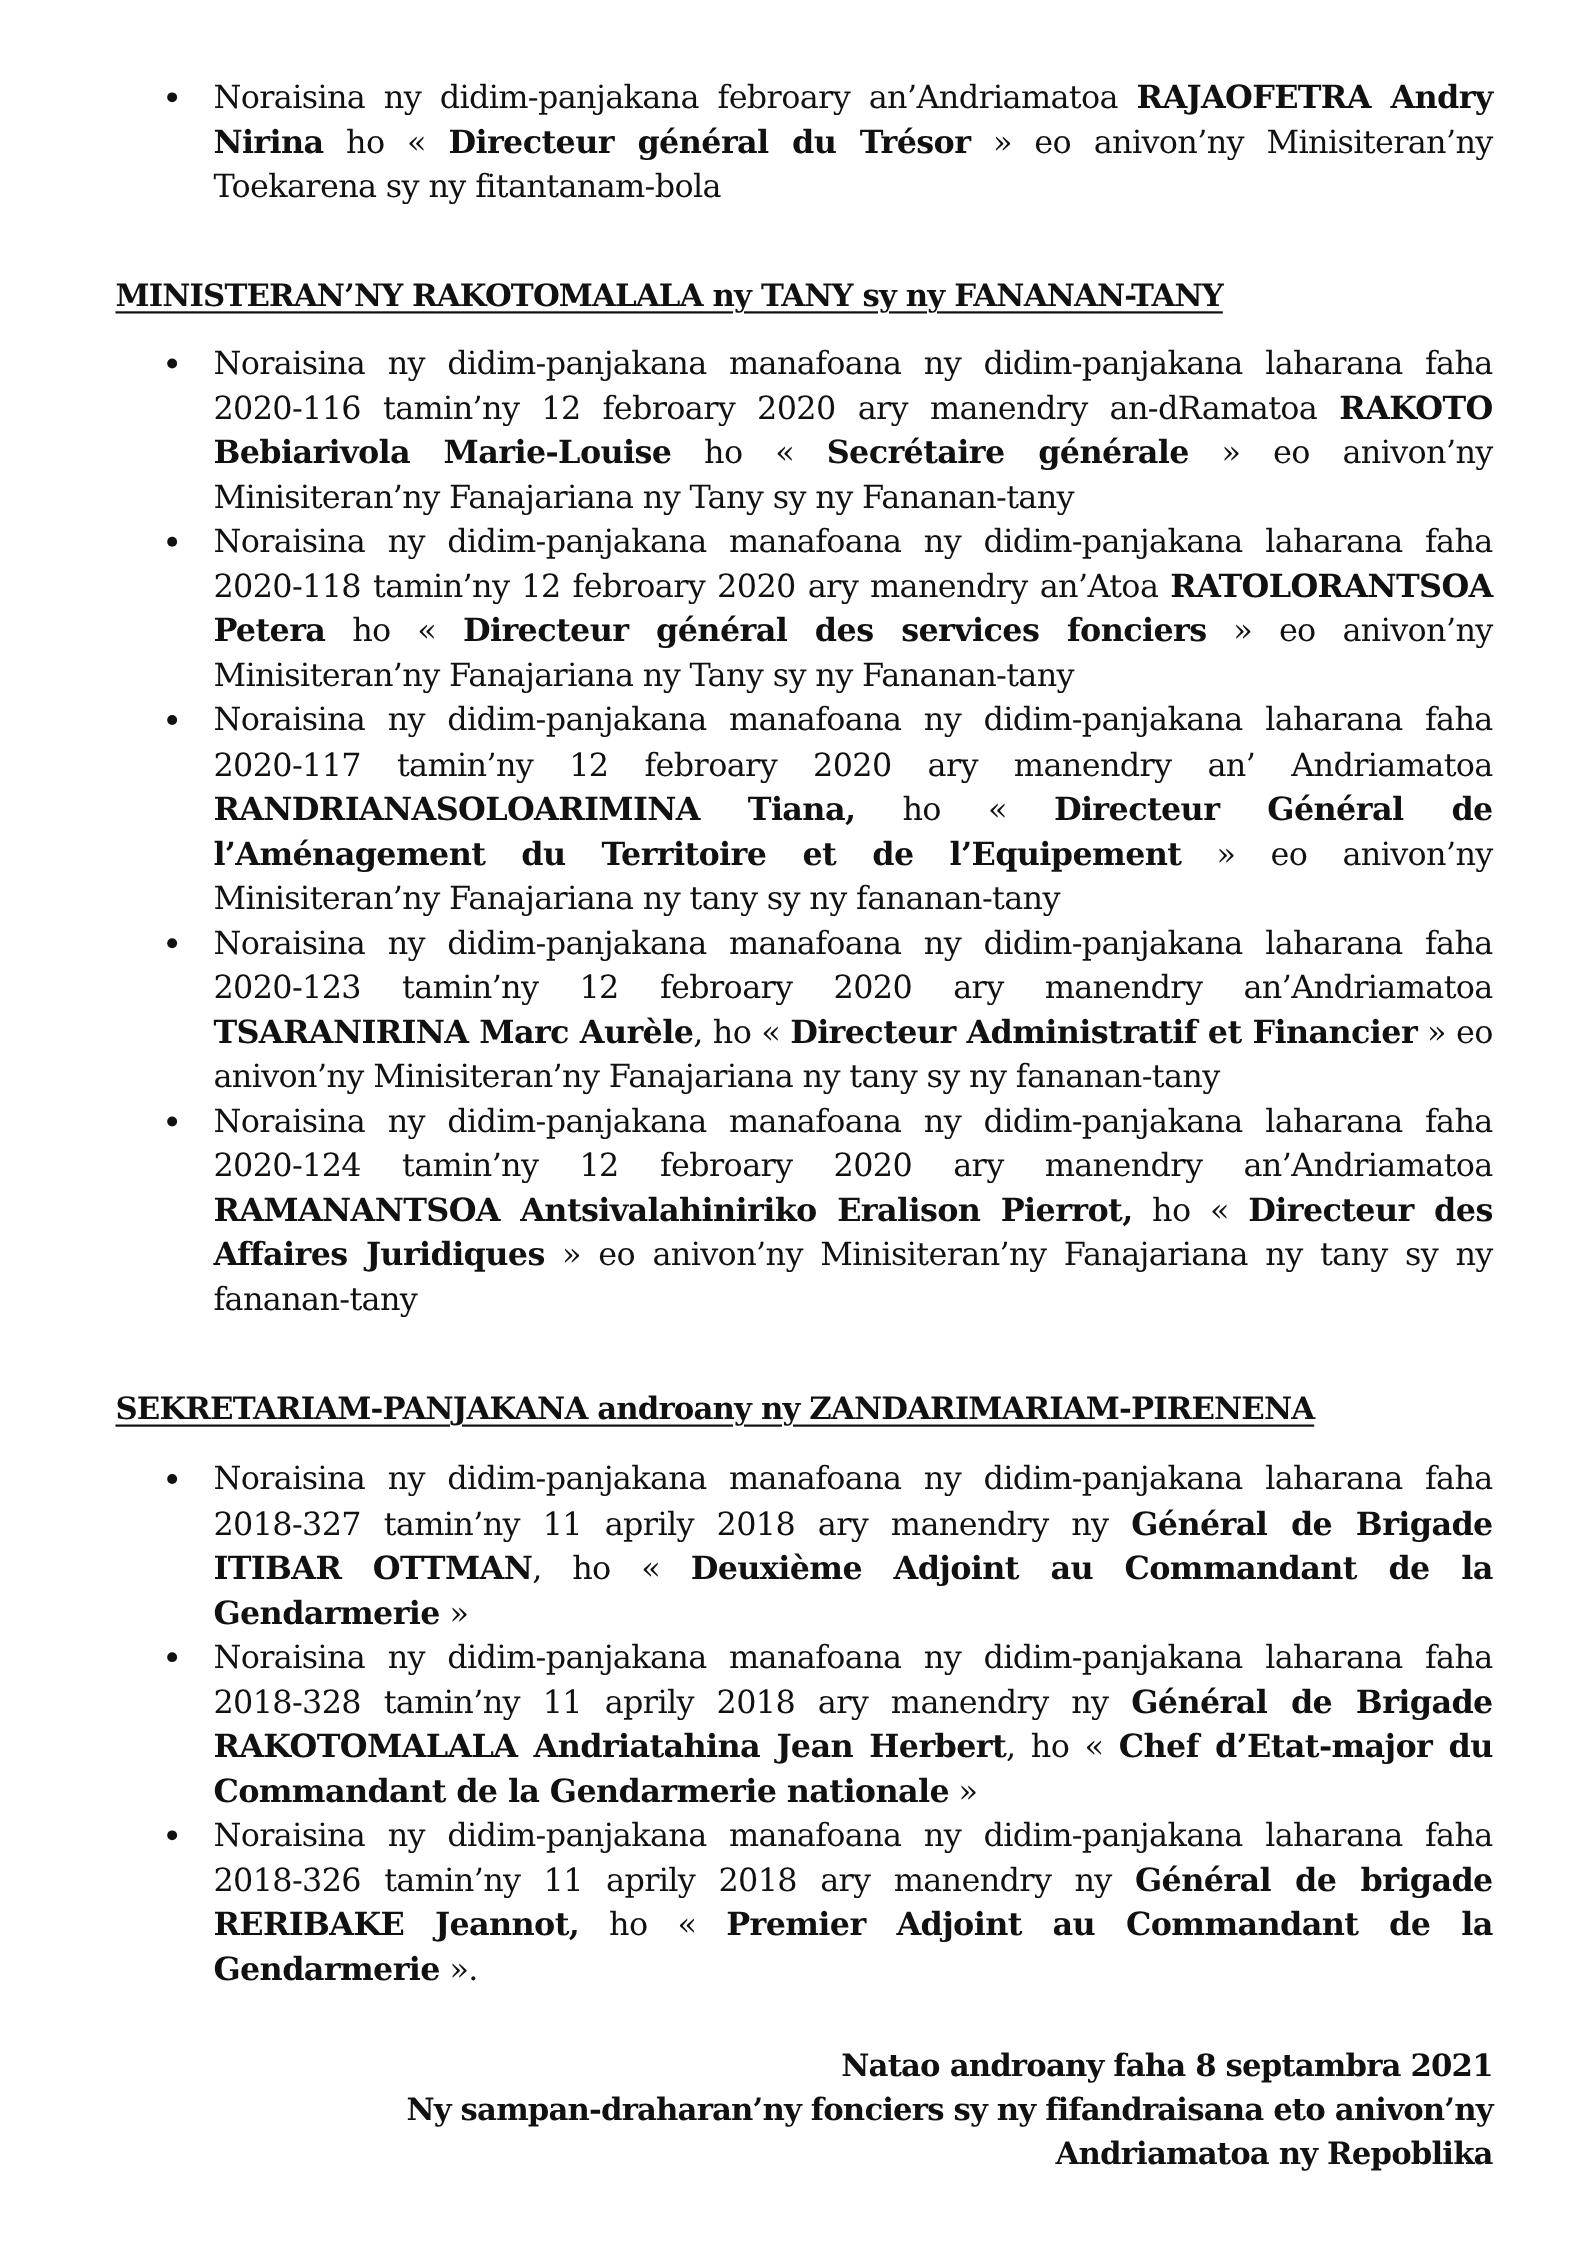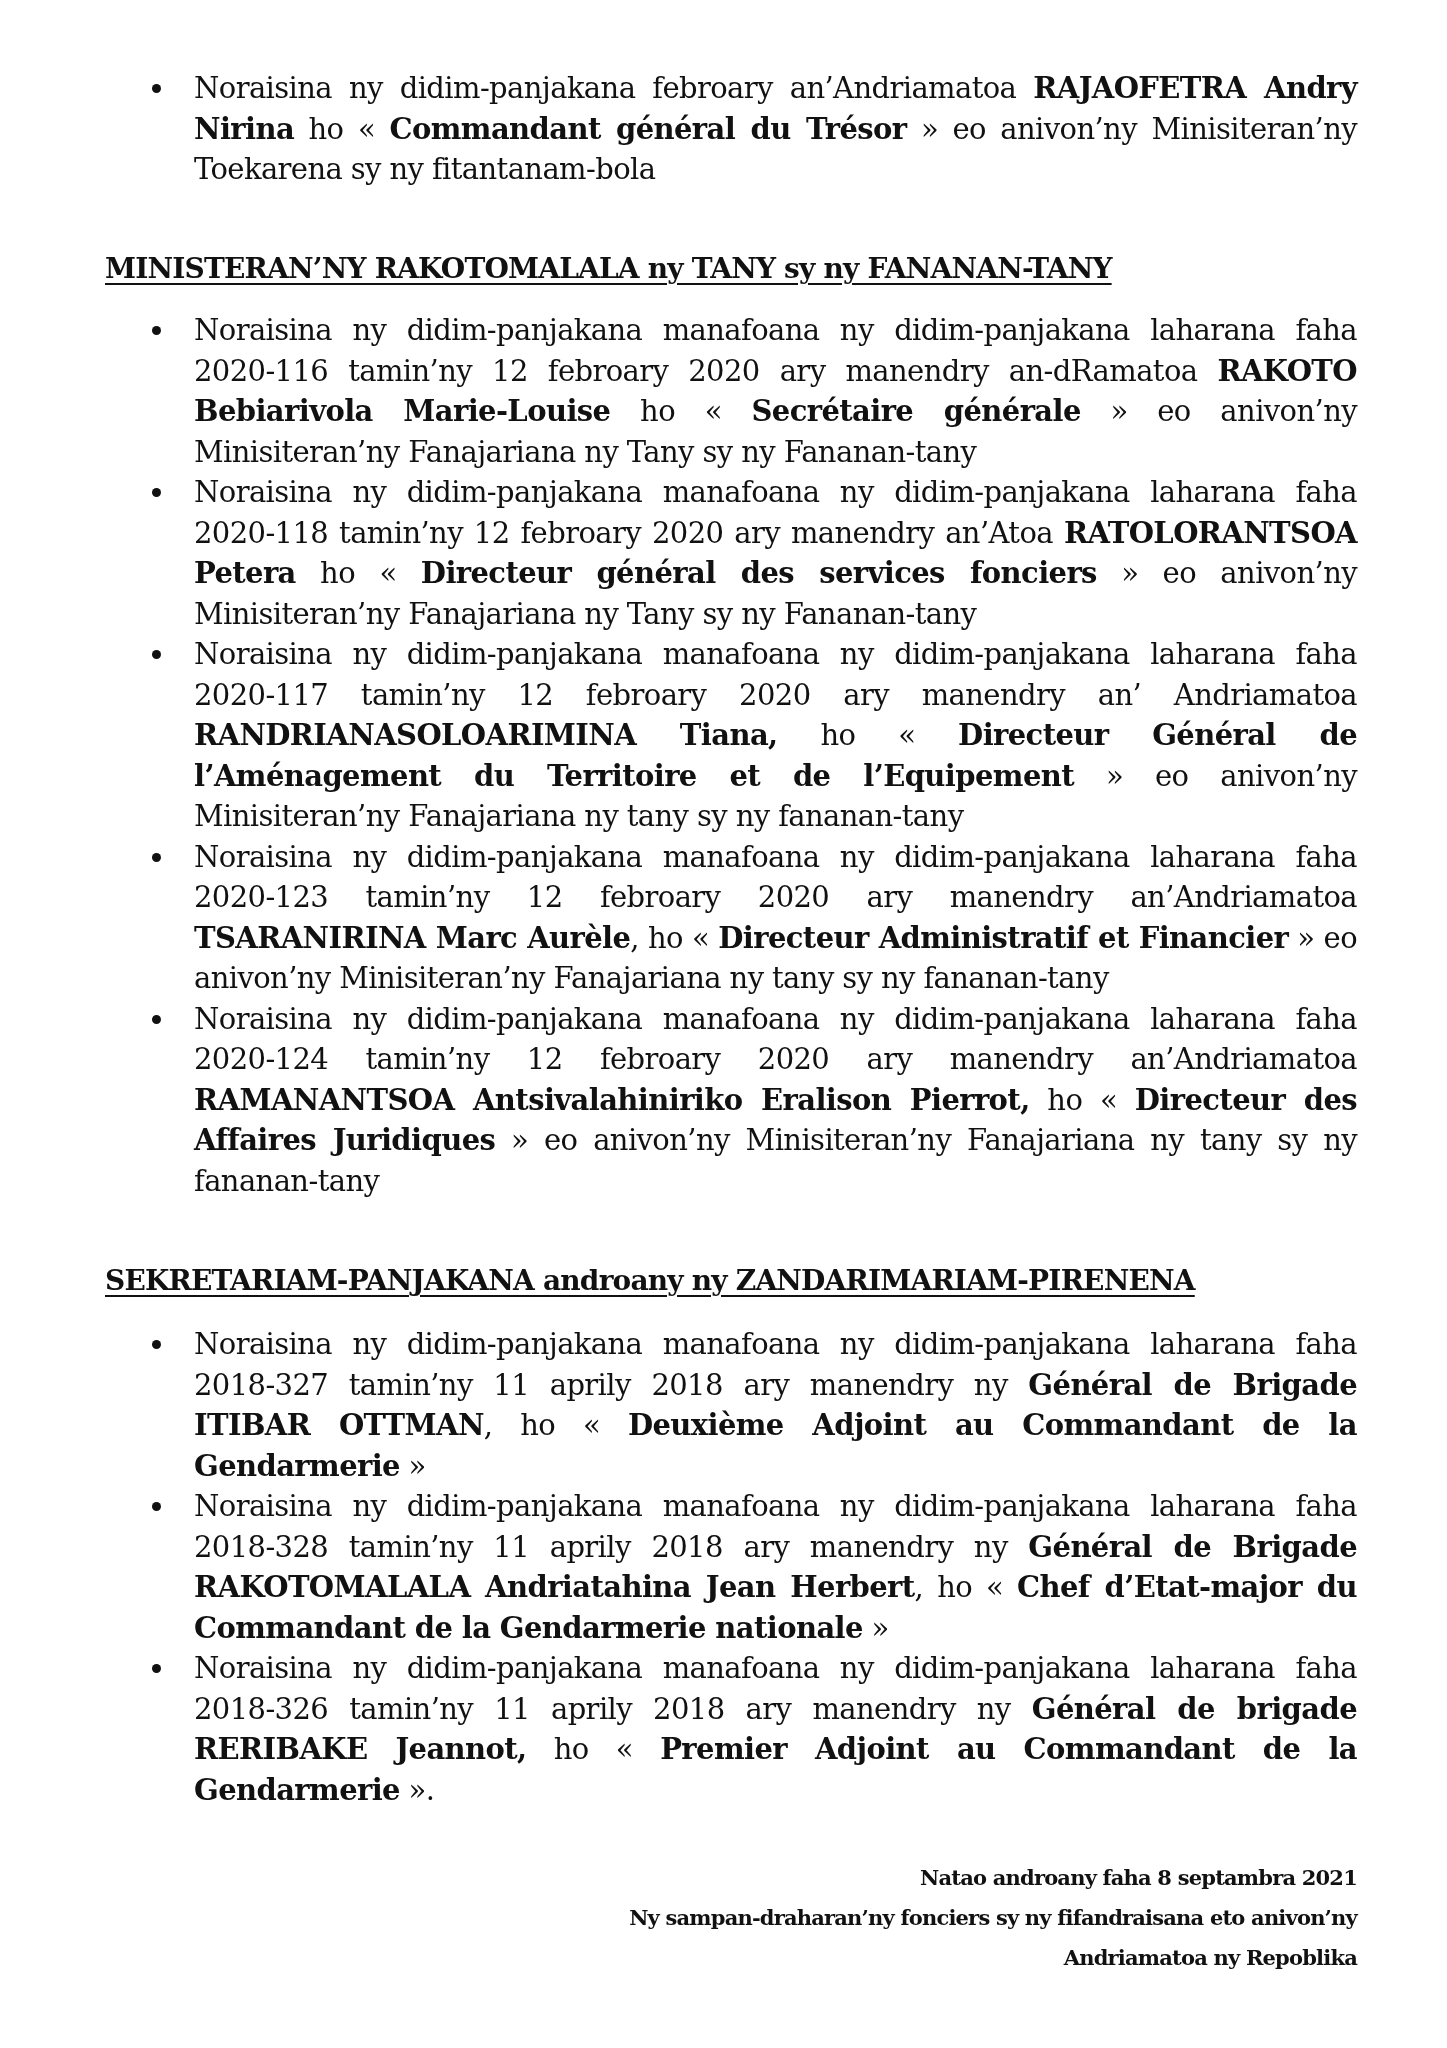--- a/index.html
+++ b/index.html
@@ -28,35 +28,35 @@
   .section-heading {
     position: absolute; left: 105px;
     font-weight: bold; text-decoration: underline; text-underline-offset: 5px;
     text-decoration-thickness: 2px;
     font-size: 28px;
     letter-spacing: -0.8px;
   }
   .block { position: absolute; left: 0; width: 1447px; }
   .signature {
     position: absolute; right: 90px; top: 1858px;
-    text-align: right; font-weight: bold; line-height: 40px; font-size: 21px;
+    text-align: right; font-weight: bold; line-height: 40px; font-size: 28px;
     letter-spacing: -0.8px;
   }
   .sig-line { display: block; }
 </style>
 </head>
 <body>
 
 <div class="page">
 
   <div class="block" style="top:68px;">
     <ul class="bullet-list">
       <li class="bullet-item">
         <span class="bullet-dot"></span>
-      <span class="seg-n">Noraisina ny didim-panjakana febroary an’Andriamatoa </span><span class="seg-b">RAJAOFETRA Andry Nirina</span><span class="seg-n"> ho « </span><span class="seg-b">Commandant général du Trésor</span><span class="seg-n"> » eo anivon’ny Minisiteran’ny Toekarena sy ny fitantanam-bola</span></li>
+      <span class="seg-n">Noraisina ny didim-panjakana febroary an’Andriamatoa </span><span class="seg-b">RAJAOFETRA Andry Nirina</span><span class="seg-n"> ho « </span><span class="seg-b">Directeur général du Trésor</span><span class="seg-n"> » eo anivon’ny Minisiteran’ny Toekarena sy ny fitantanam-bola</span></li>
     </ul>
   </div>
 
   <div class="section-heading" style="top:252px;">MINISTERAN’NY RAKOTOMALALA ny TANY sy ny FANANAN-TANY</div>
 
   <div class="block" style="top:310px;">
     <ul class="bullet-list">
       <li class="bullet-item"><span class="bullet-dot"></span><span class="seg-n">Noraisina ny didim-panjakana manafoana ny didim-panjakana laharana faha 2020-116 tamin’ny 12 febroary 2020 ary manendry an-dRamatoa </span><span class="seg-b">RAKOTO Bebiarivola Marie-Louise</span><span class="seg-n"> ho « </span><span class="seg-b">Secrétaire générale</span><span class="seg-n"> » eo anivon’ny Minisiteran’ny Fanajariana ny Tany sy ny Fananan-tany</span></li>
       <li class="bullet-item"><span class="bullet-dot"></span><span class="seg-n">Noraisina ny didim-panjakana manafoana ny didim-panjakana laharana faha 2020-118 tamin’ny 12 febroary 2020 ary manendry an’Atoa </span><span class="seg-b">RATOLORANTSOA Petera</span><span class="seg-n"> ho « </span><span class="seg-b">Directeur général des services fonciers</span><span class="seg-n"> » eo anivon’ny Minisiteran’ny Fanajariana ny Tany sy ny Fananan-tany</span></li>
       <li class="bullet-item"><span class="bullet-dot"></span><span class="seg-n">Noraisina ny didim-panjakana manafoana ny didim-panjakana laharana faha 2020-117 tamin’ny 12 febroary 2020 ary manendry an’ Andriamatoa </span><span class="seg-b">RANDRIANASOLOARIMINA Tiana,</span><span class="seg-n"> ho « </span><span class="seg-b">Directeur Général de l’Aménagement du Territoire et de l’Equipement</span><span class="seg-n"> » eo anivon’ny Minisiteran’ny Fanajariana ny tany sy ny fananan-tany</span></li>

